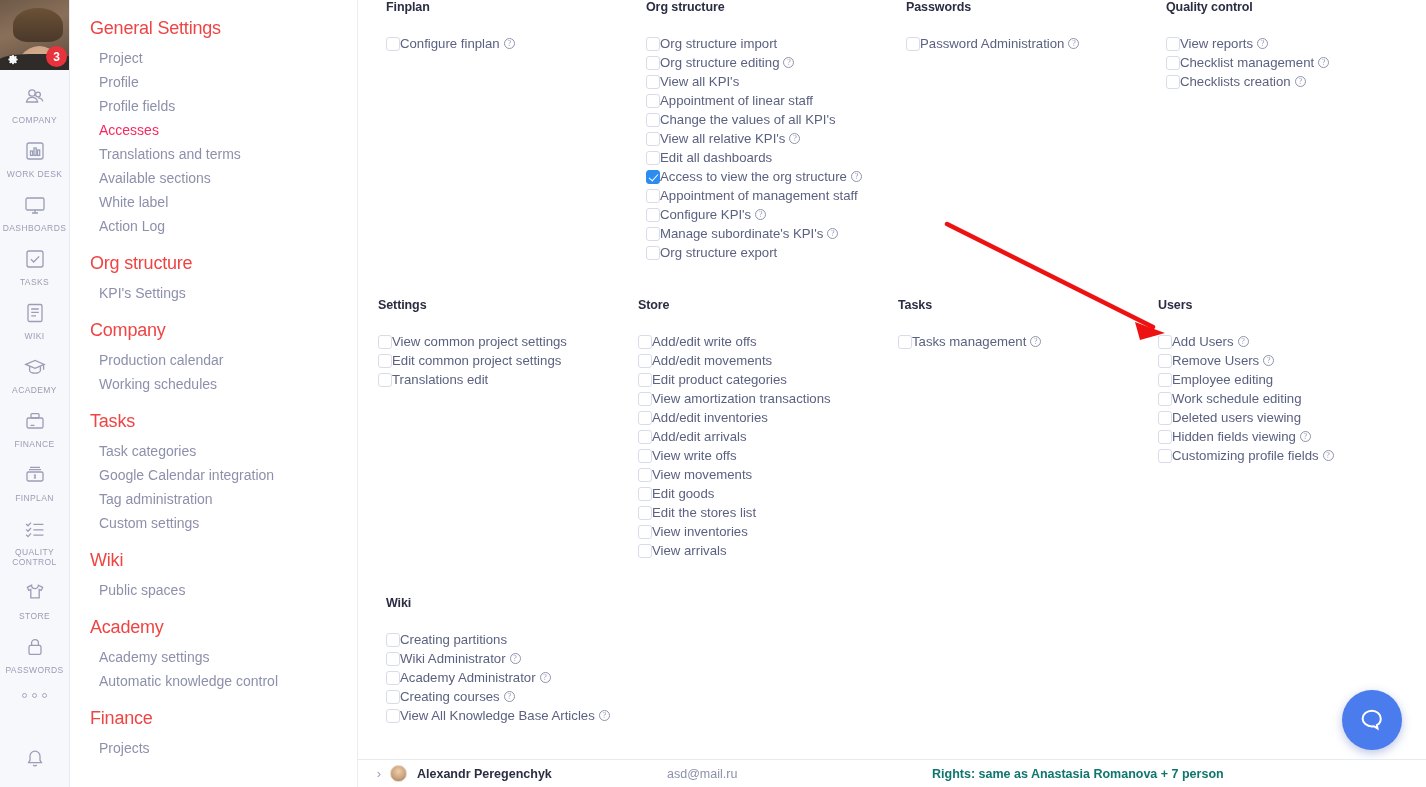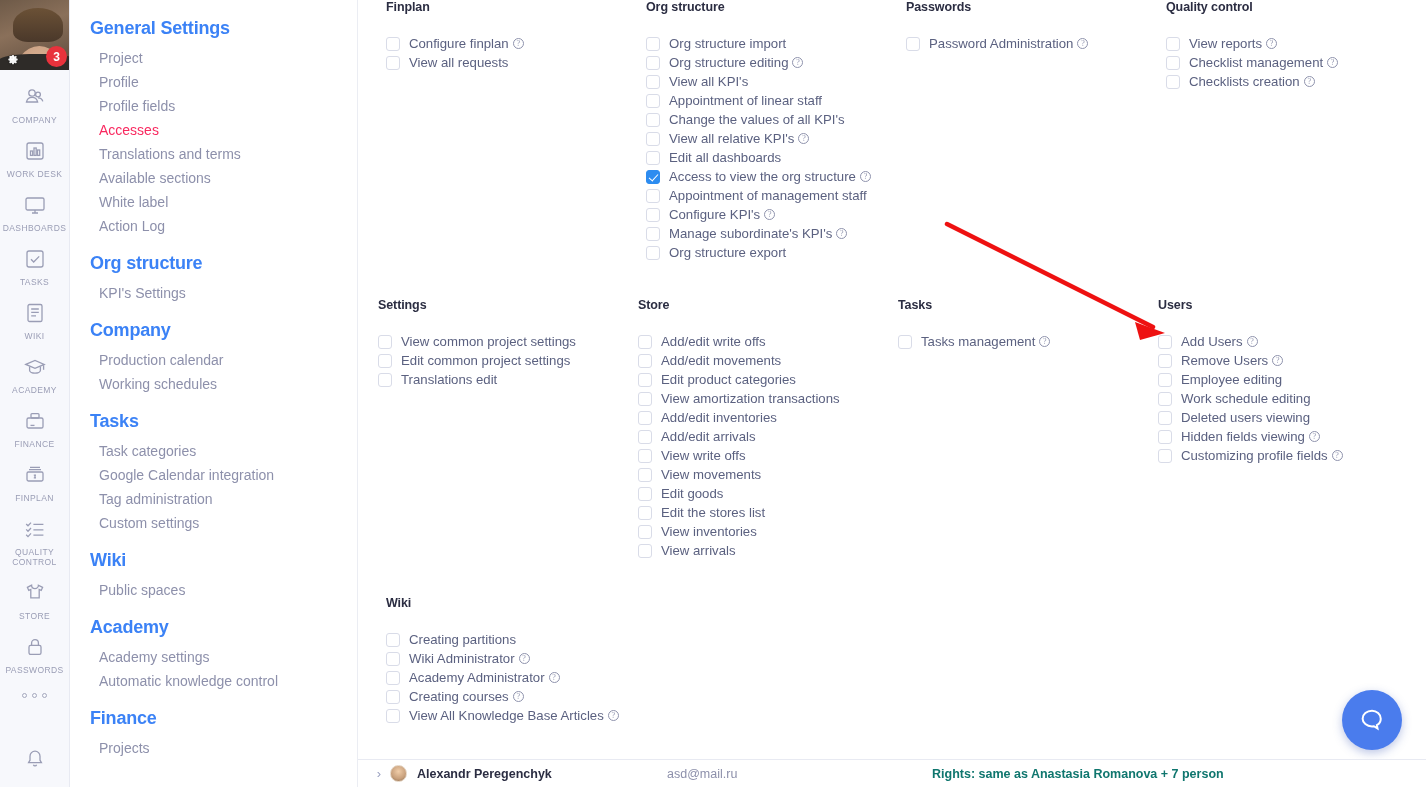--- a/index.html
+++ b/index.html
@@ -82,21 +82,21 @@
 
   
   .nav {
     width: 288px; flex: 0 0 288px; height: 787px;
     background: #ffffff; border-right: 1px solid #ebedf3;
     padding: 18px 0 0 18px;
     overflow: hidden;
   }
   .nav-group { margin-bottom: 14px; }
   .nav-title {
-    font-size: 18px; font-weight: bold; color: #3b82f6;
+    font-size: 18px; font-weight: normal; color: #ef4444;
     margin: 0 0 8px 2px; letter-spacing: -.2px;
   }
   .nav-link {
     display: block; font-size: 14px; color: #8d90ab;
     padding: 3px 0 4px 11px; cursor: pointer; line-height: 17px;
   }
   .nav-link.active { color: #f9285f; font-weight: normal; }
 
   
   .main {
@@ -104,21 +104,21 @@
     background: #ffffff; overflow: hidden;
   }
   .grid { position: absolute; left: 0; top: 0; right: 0; }
   .band { display: flex; }
   .col { flex: 0 0 260px; padding-right: 6px; }
   .col-title {
     font-size: 12.5px; font-weight: bold; color: #2b2d42;
     margin-bottom: 20px; letter-spacing: -.1px;
   }
   .perm {
-    display: flex; align-items: flex-start; gap: 9px;
+    display: flex; align-items: flex-start; 
     padding: 1px 0 1px 0; cursor: pointer; min-height: 19px;
   }
   .cb {
     flex: 0 0 14px; width: 14px; height: 14px; margin-top: 2px;
     border: 1px solid #d9dce8; border-radius: 3px; background: #fff;
     position: relative;
   }
   .cb.checked { background: #2d8cf0; border-color: #2d8cf0; }
   .cb.checked::after {
     content: ""; position: absolute; left: 4px; top: 1px;
@@ -350,24 +350,20 @@
 
   <div class="main">
     <div class="grid" id="perm-grid">
         <div class="band" style="position: absolute; left: 28px; top: 0px;">
           <div class="col">
             <div class="col-title">Finplan</div>
             <label class="perm">
               <span class="cb"></span>
               <span class="perm-label">Configure finplan<span class="qmark">?</span></span>
             </label>
-            <label class="perm">
-              <span class="cb"></span>
-              <span class="perm-label">View all requests</span>
-            </label>
           </div>
           <div class="col">
             <div class="col-title">Org structure</div>
             <label class="perm">
               <span class="cb"></span>
               <span class="perm-label">Org structure import</span>
             </label>
             <label class="perm">
               <span class="cb"></span>
               <span class="perm-label">Org structure editing<span class="qmark">?</span></span>

